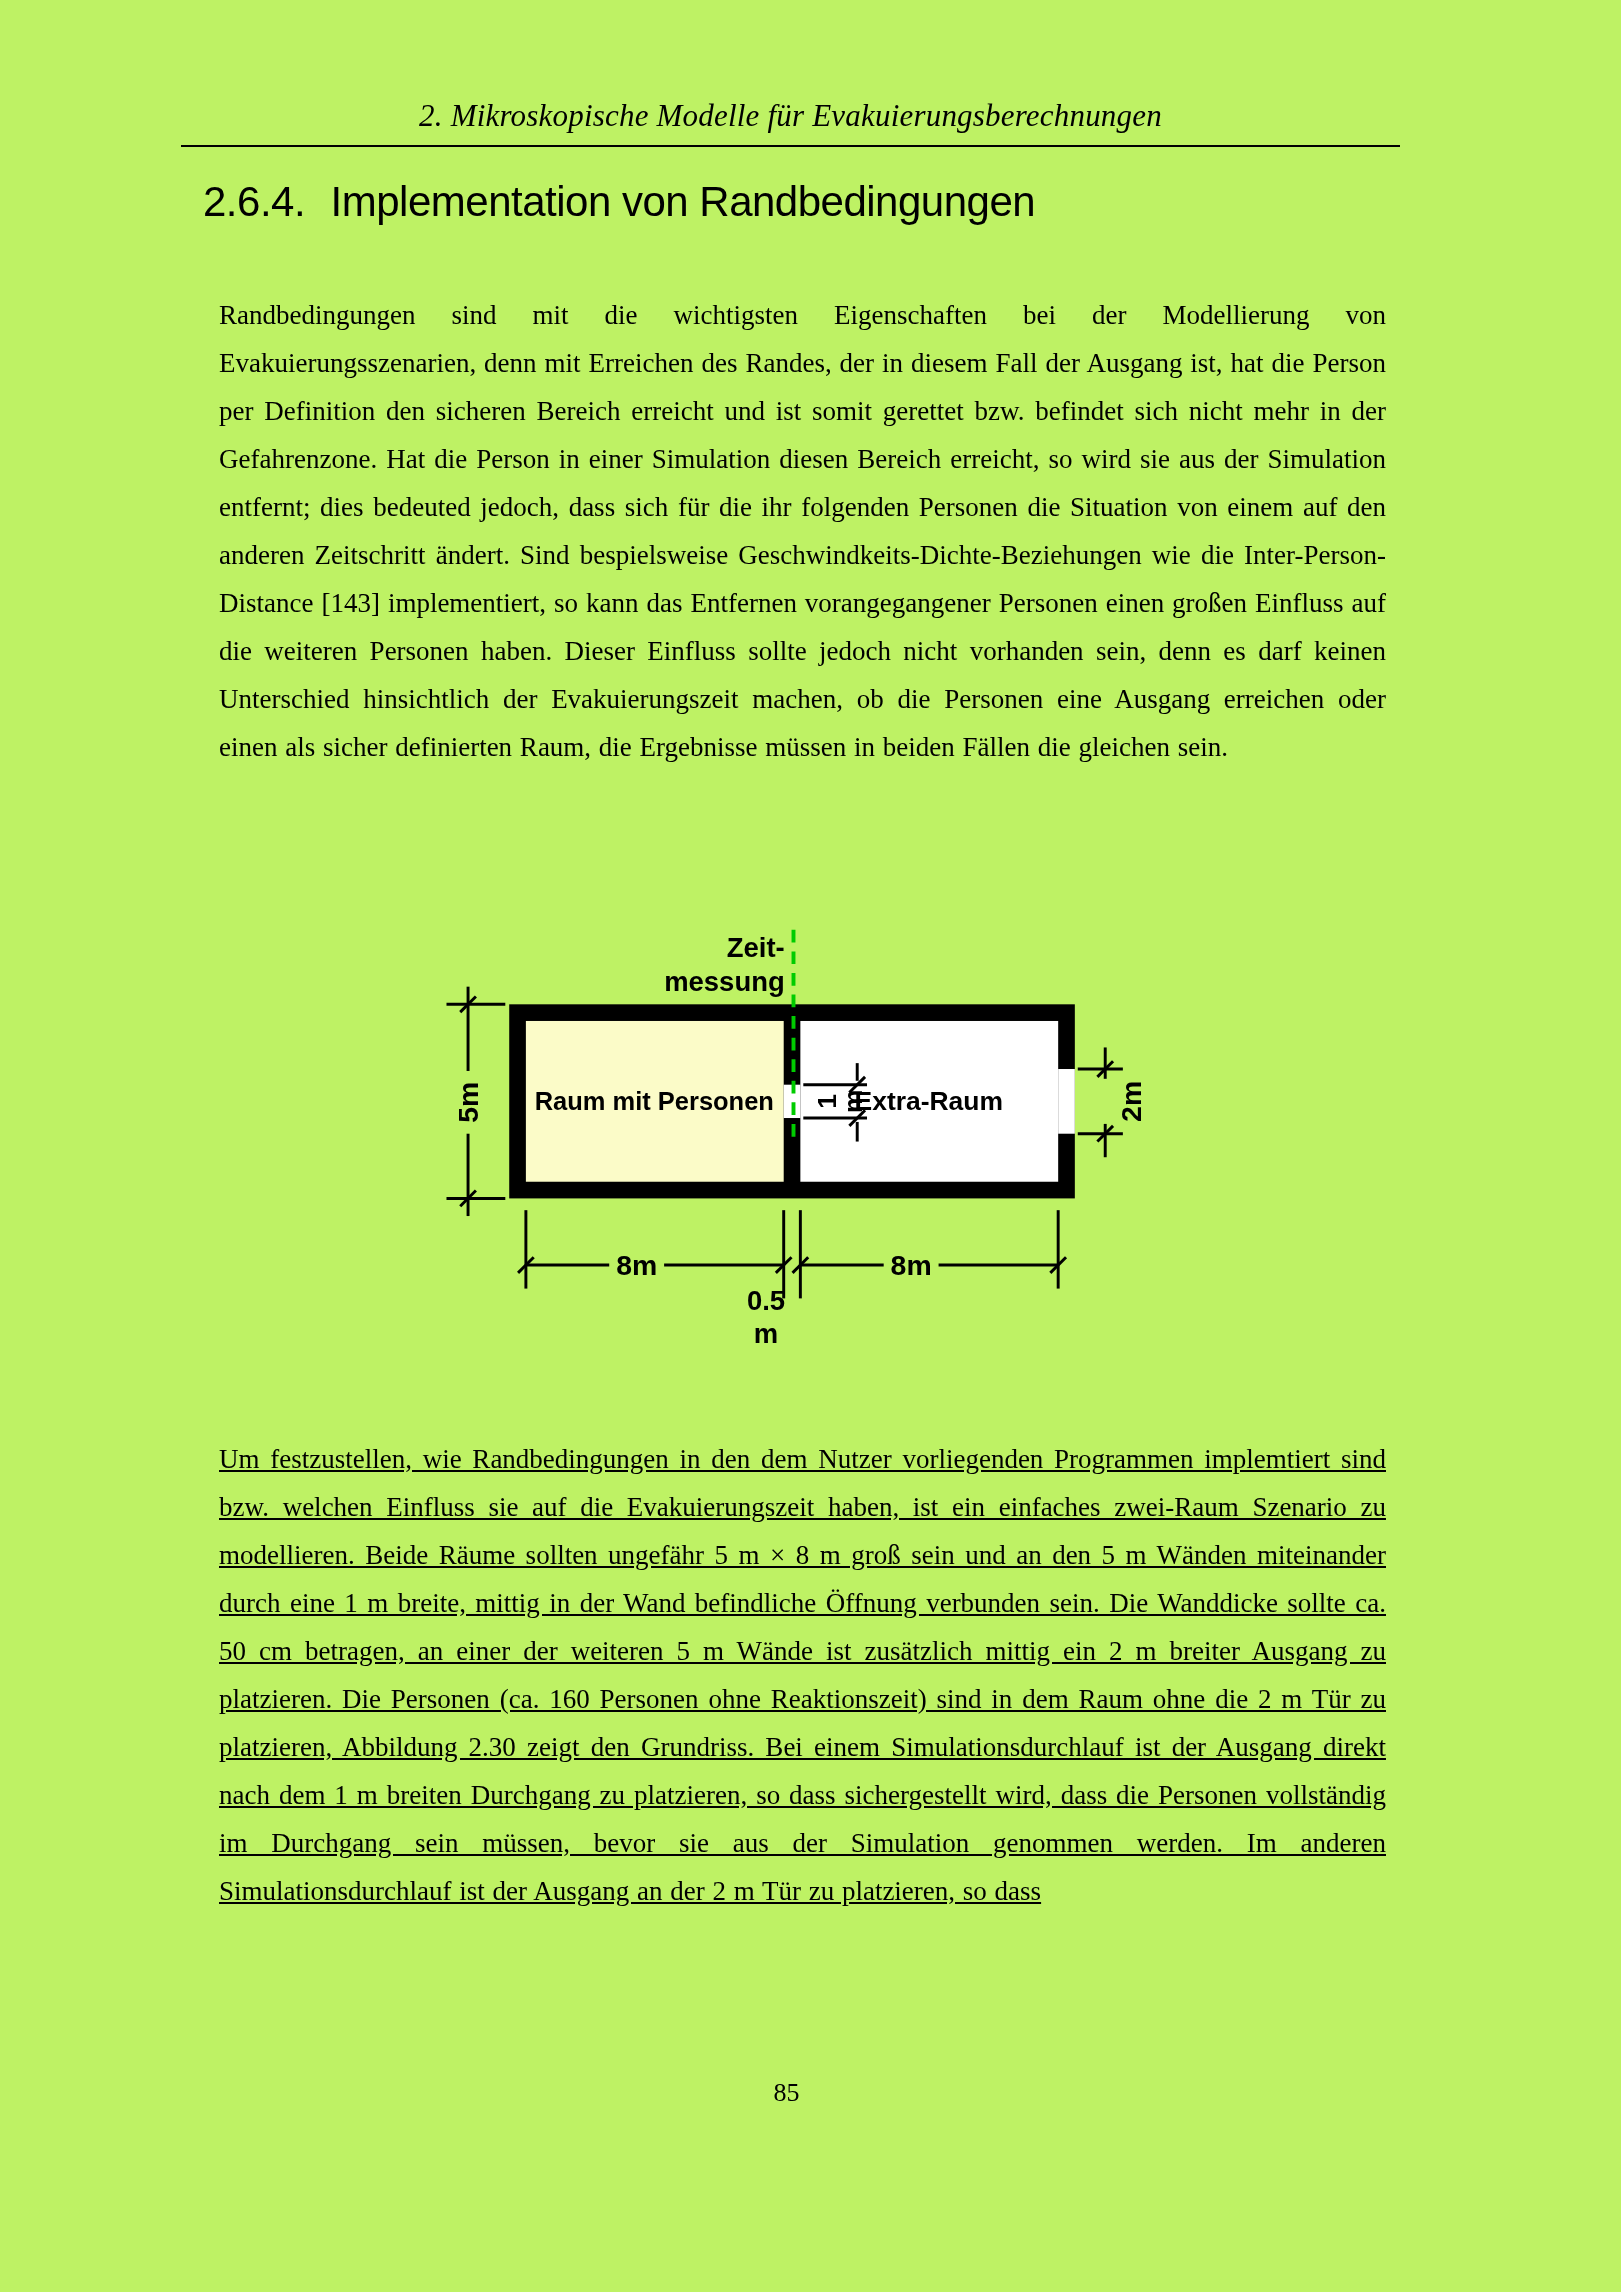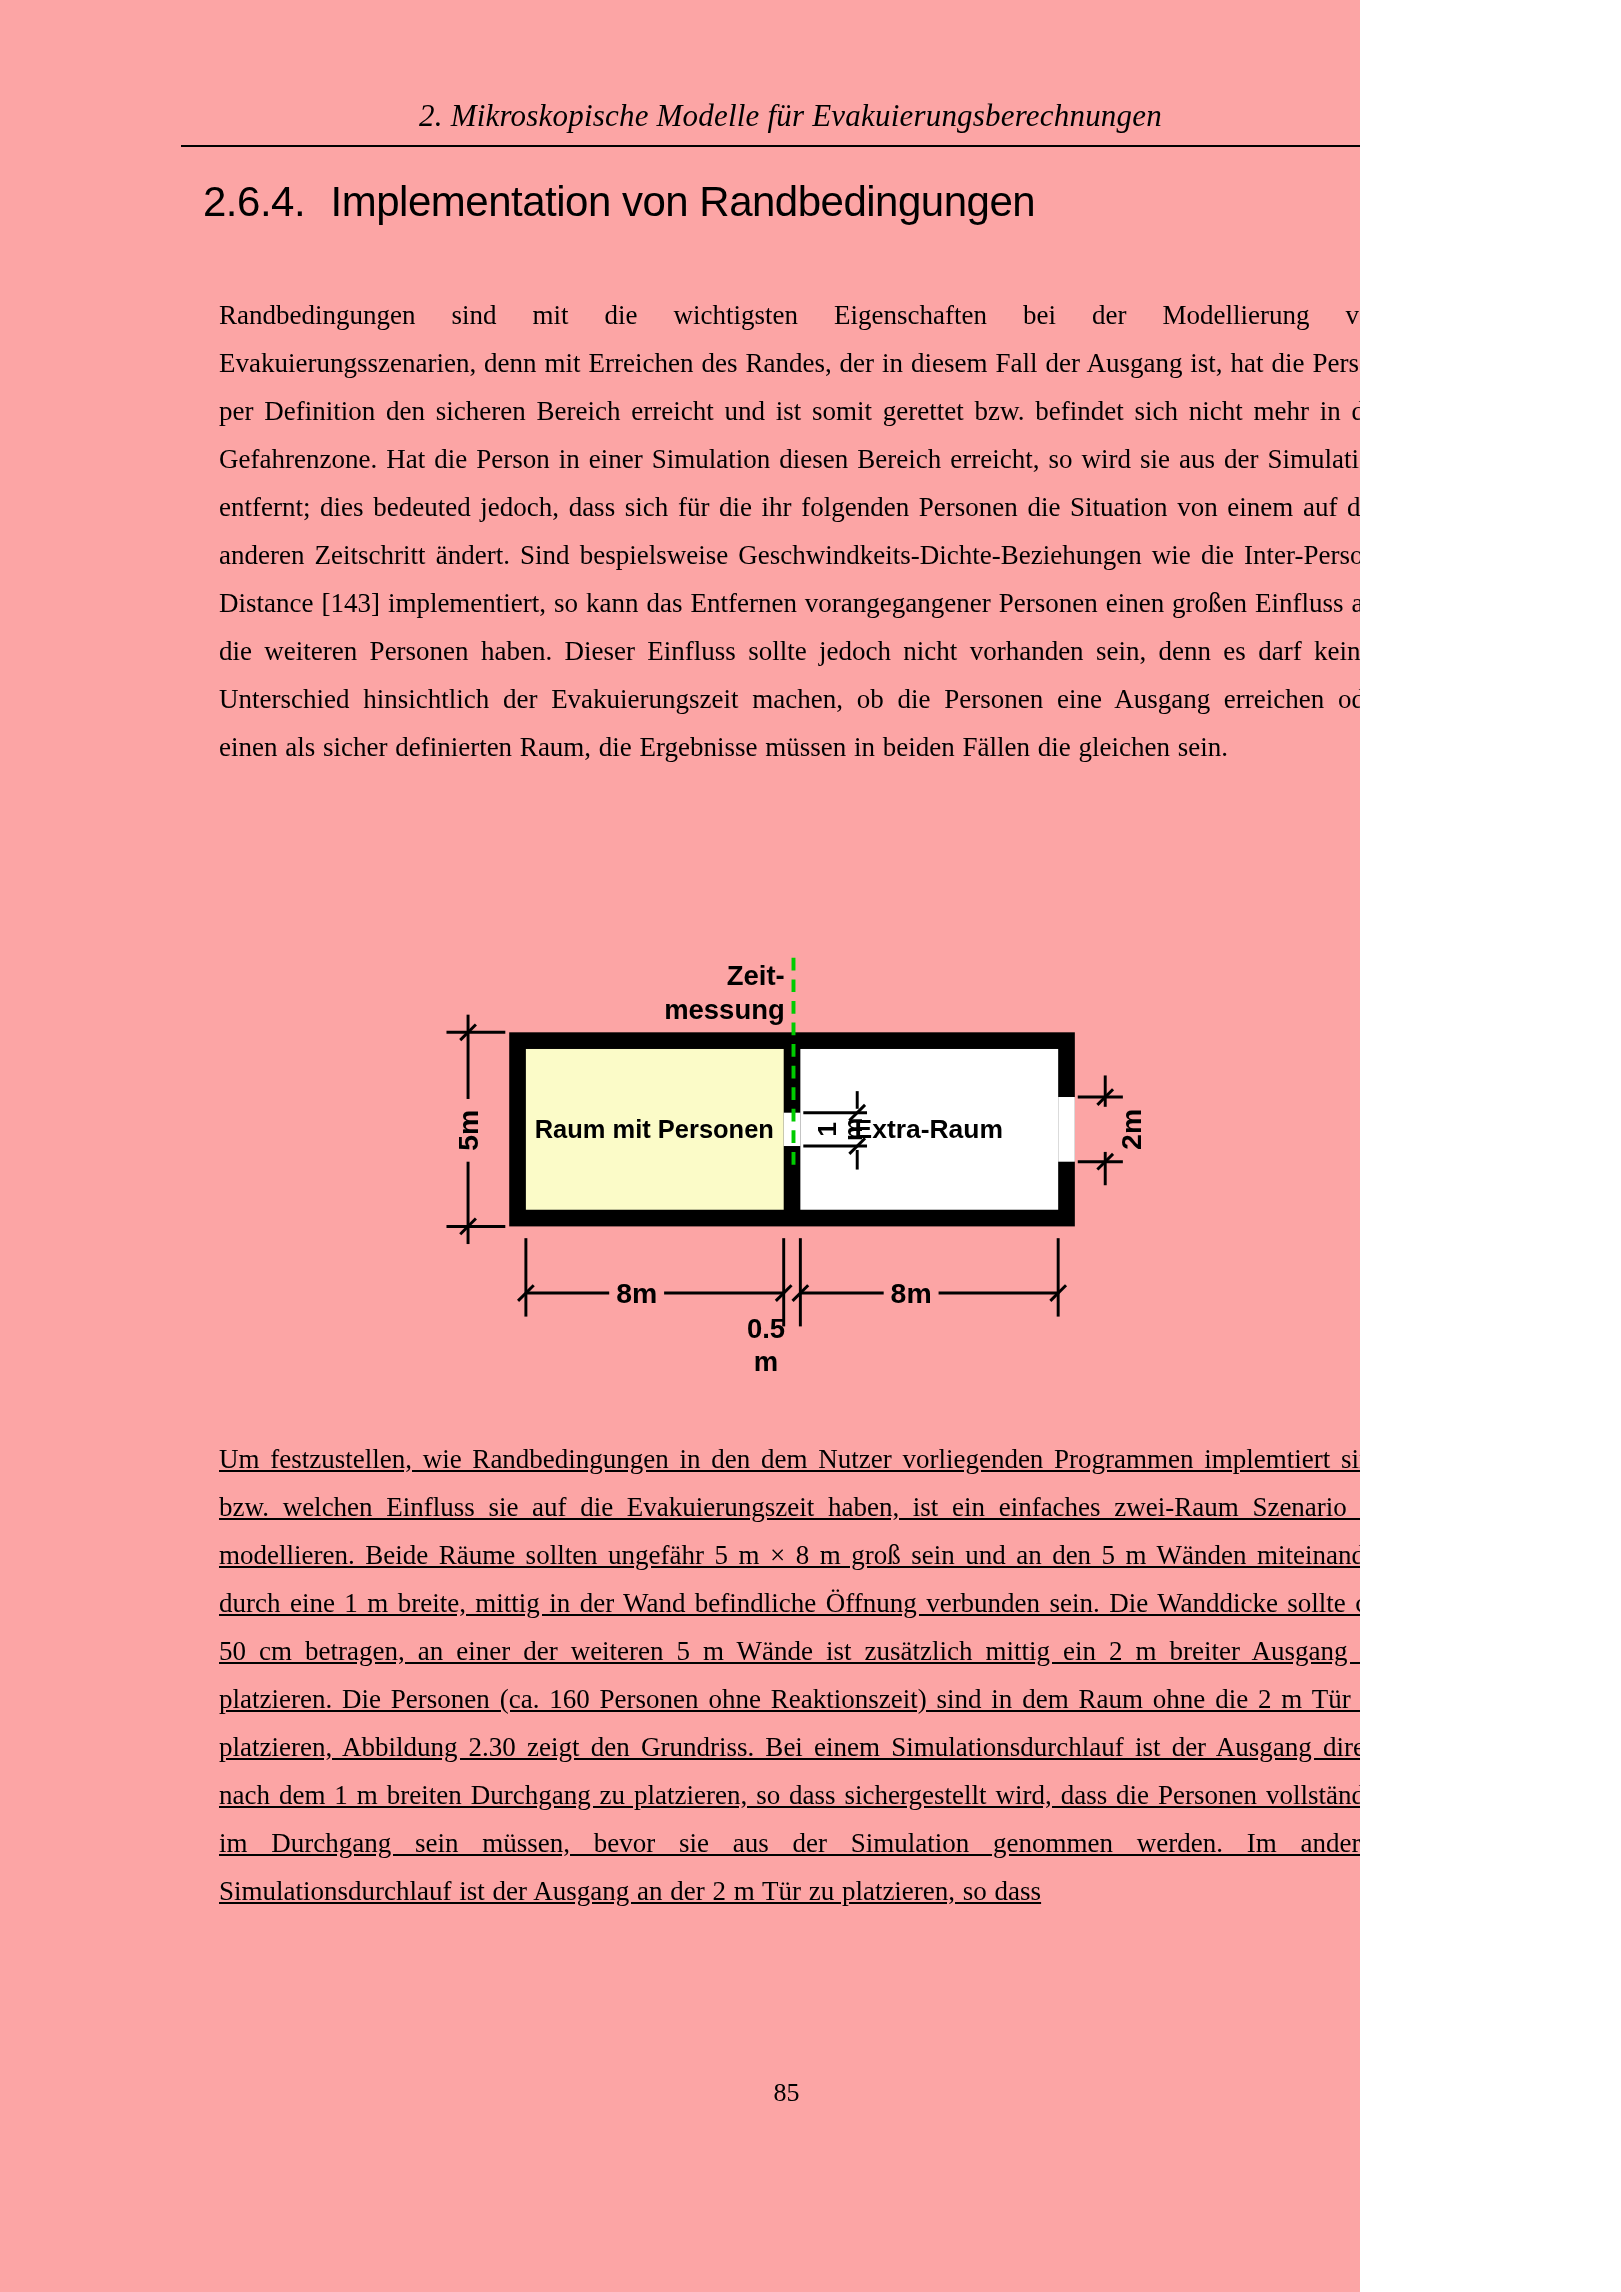--- a/index.html
+++ b/index.html
@@ -1,19 +1,19 @@
 <!DOCTYPE html>
 <html lang="de"><head>
 <meta charset="utf-8">
 <style>
   html,body{margin:0;padding:0;background:#ffffff;}
   .page{
     position:relative;
-    width:1360px;height:2293px;
-    background:#fca5a5;
+    width:1621px;height:2293px;
+    background:#bef264;
     font-family:"Liberation Serif","DejaVu Serif",serif;
     color:#000000;
     overflow:hidden;
   }
   .running-head{
     position:absolute;left:181px;top:98px;width:1219px;
     text-align:center;
     font-style:italic;
     font-size:31px;
     letter-spacing:0.2px;
@@ -38,21 +38,21 @@
     margin:16px;
     font-size:27px;
     line-height:48px;
     text-align:justify;
     text-justify:inter-word;
     word-spacing:1px;
   }
   .p1{top:275px;}
   .p2{top:1419px;text-decoration:underline;}
   .figure-wrap{
-    position:absolute;left:421px;top:944px;width:745px;height:456px;
+    position:absolute;left:421px;top:916px;width:745px;height:456px;
     margin:0;
   }
   .fig-caption{
     position:absolute;left:203px;top:1354px;width:1167px;
     text-align:center;
     font-size:31px;
     white-space:nowrap;
   }
   .page-number{
     position:absolute;left:203px;top:2078px;width:1167px;

